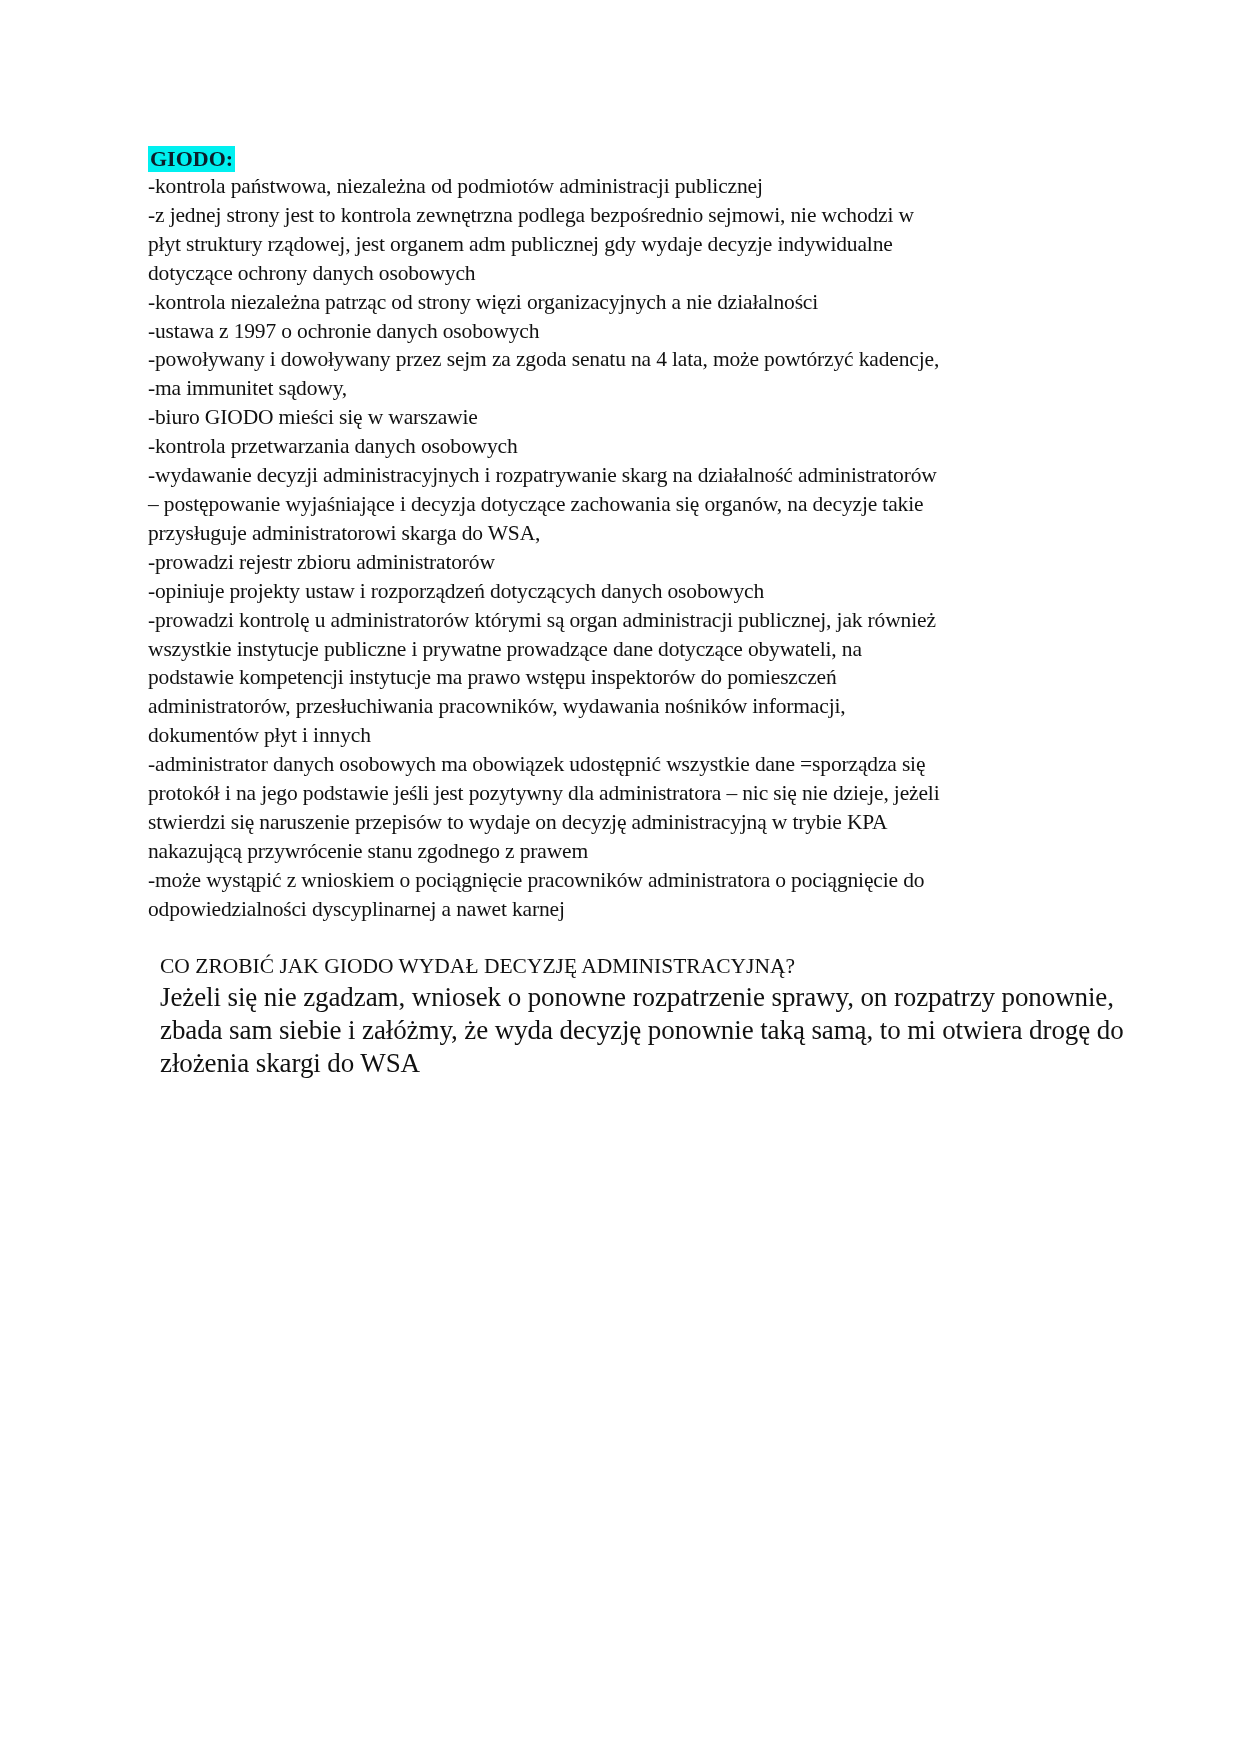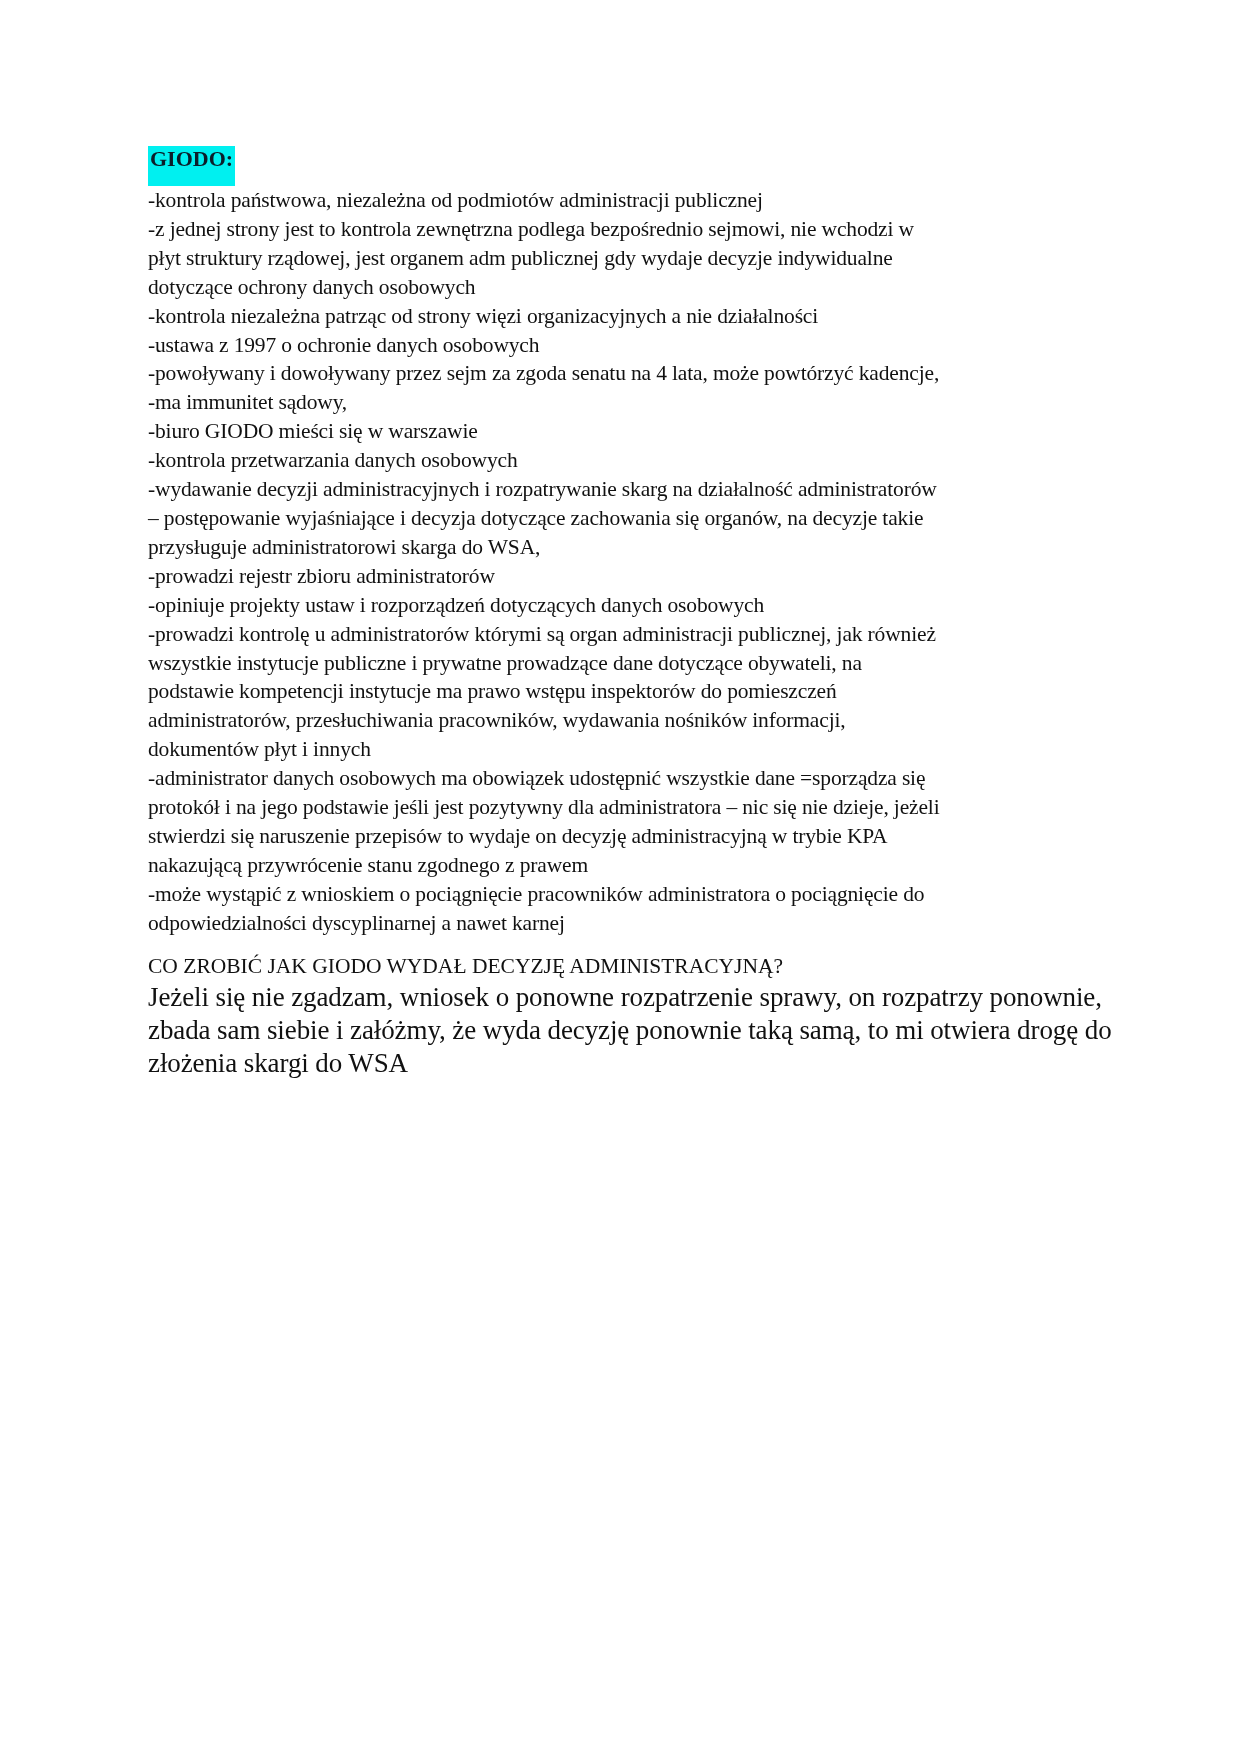--- a/index.html
+++ b/index.html
@@ -27,34 +27,34 @@
       position: absolute;
       left: 148px;
       top: 146px;
       width: 1000px;
     }
     .heading {
       display: inline-block;
       font-size: 22px;
       font-weight: bold;
       line-height: 26px;
-      height: 40px;
+      height: 26px;
       padding: 0 2px;
       color: #0b1e2a;
       background: #00f0f0;
     }
     .line {
       font-size: 21.5px;
       line-height: 28.9px;
       white-space: nowrap;
       letter-spacing: -0.15px;
     }
     .section-faq {
       position: absolute;
-      left: 148px;
+      left: 160px;
       top: 951px;
       width: 1000px;
     }
     .faq-title {
       font-size: 21.5px;
       line-height: 30px;
       white-space: nowrap;
     }
     .faq-title .bold-part { font-weight: normal; }
     .faq-line {

